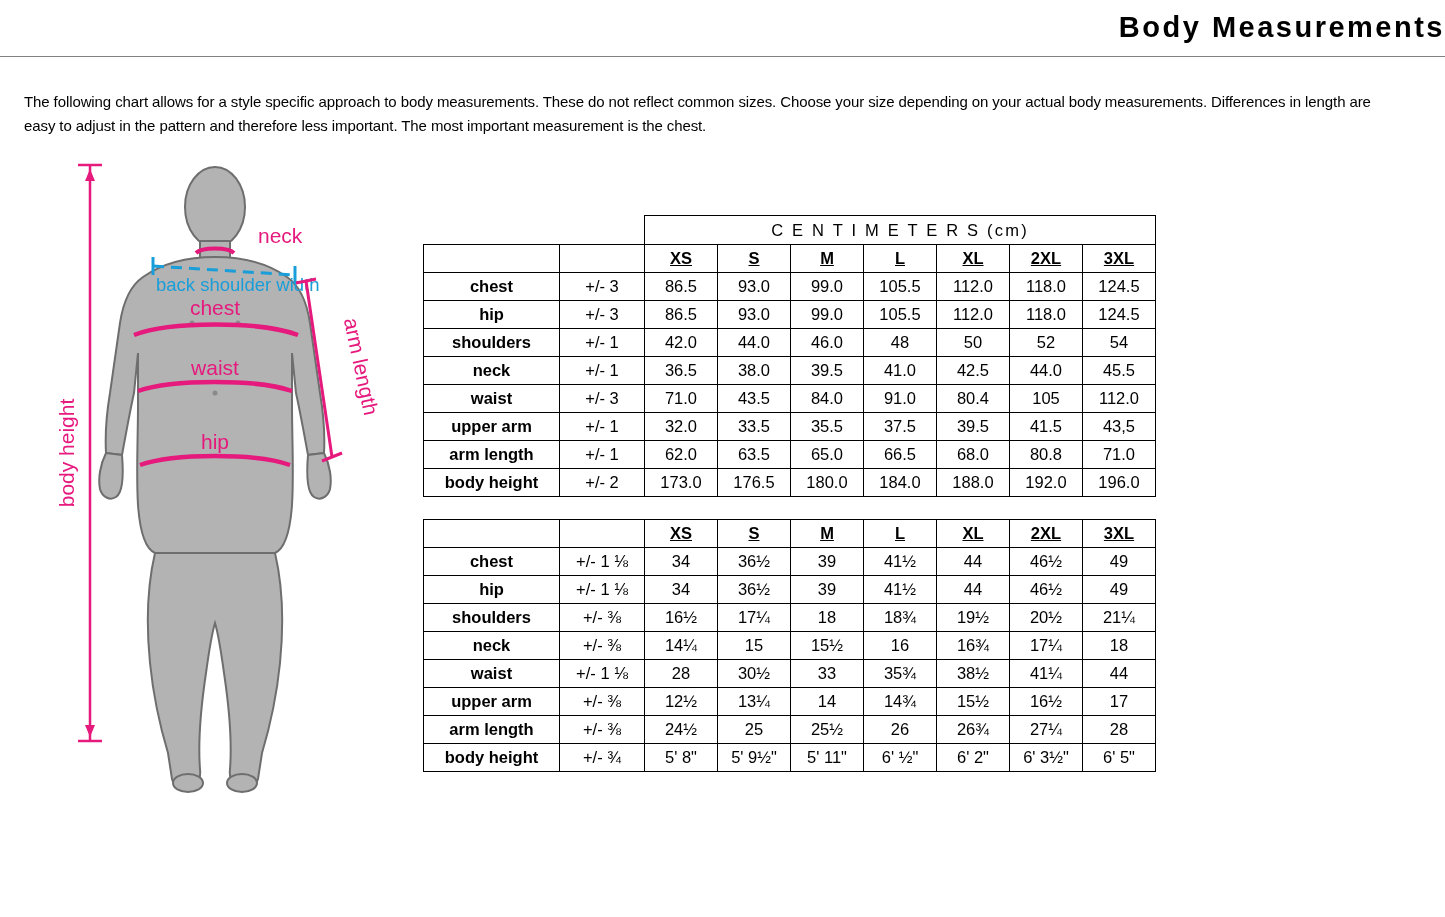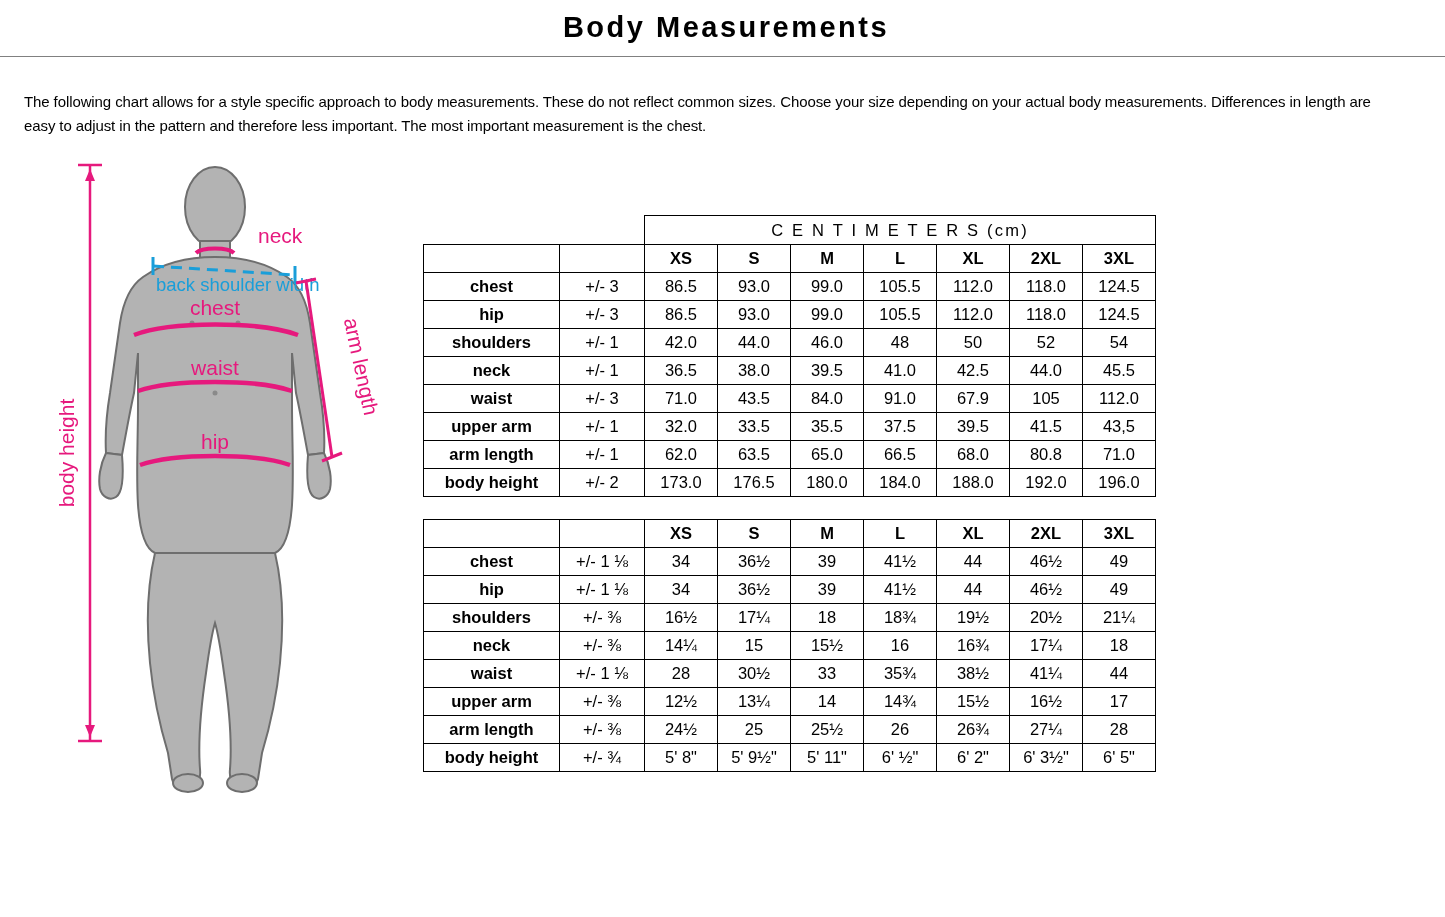--- a/index.html
+++ b/index.html
@@ -9,21 +9,21 @@
     height: 917px;
     background: #ffffff;
     font-family: "Liberation Sans", sans-serif;
     color: #000000;
     overflow: hidden;
     position: relative;
   }
 
   
   .page-title {
-    text-align: center;
+    text-align: right;
     font-size: 29px;
     font-weight: bold;
     letter-spacing: 2.5px;
     padding: 12px 0 12px 0;
     line-height: 1.1;
     margin-left: 7px;
   }
   .title-rule {
     border: none;
     border-top: 1px solid #808080;
@@ -81,20 +81,21 @@
   table.size-table .rowlabel {
     font-weight: bold;
     text-align: center;
     width: 136px;
   }
   table.size-table .tol {
     width: 85px;
   }
   table.size-table .sizehead {
     font-weight: bold;
+    text-decoration: underline;
   }
   table.size-table .datacol { width: 73px; }
   table.size-table .blank-cell { border: none; }
 
   
   .figure-svg { display: block; }
 </style>
 </head>
 <body>
 
@@ -277,21 +278,21 @@
           <td class="datacol">44.0</td>
           <td class="datacol">45.5</td>
         </tr>
         <tr>
           <td class="rowlabel">waist</td>
           <td class="tol">+/- 3</td>
           <td class="datacol">71.0</td>
           <td class="datacol">43.5</td>
           <td class="datacol">84.0</td>
           <td class="datacol">91.0</td>
-          <td class="datacol">67.9</td>
+          <td class="datacol">80.4</td>
           <td class="datacol">105</td>
           <td class="datacol">112.0</td>
         </tr>
         <tr>
           <td class="rowlabel">upper arm</td>
           <td class="tol">+/- 1</td>
           <td class="datacol">32.0</td>
           <td class="datacol">33.5</td>
           <td class="datacol">35.5</td>
           <td class="datacol">37.5</td>

